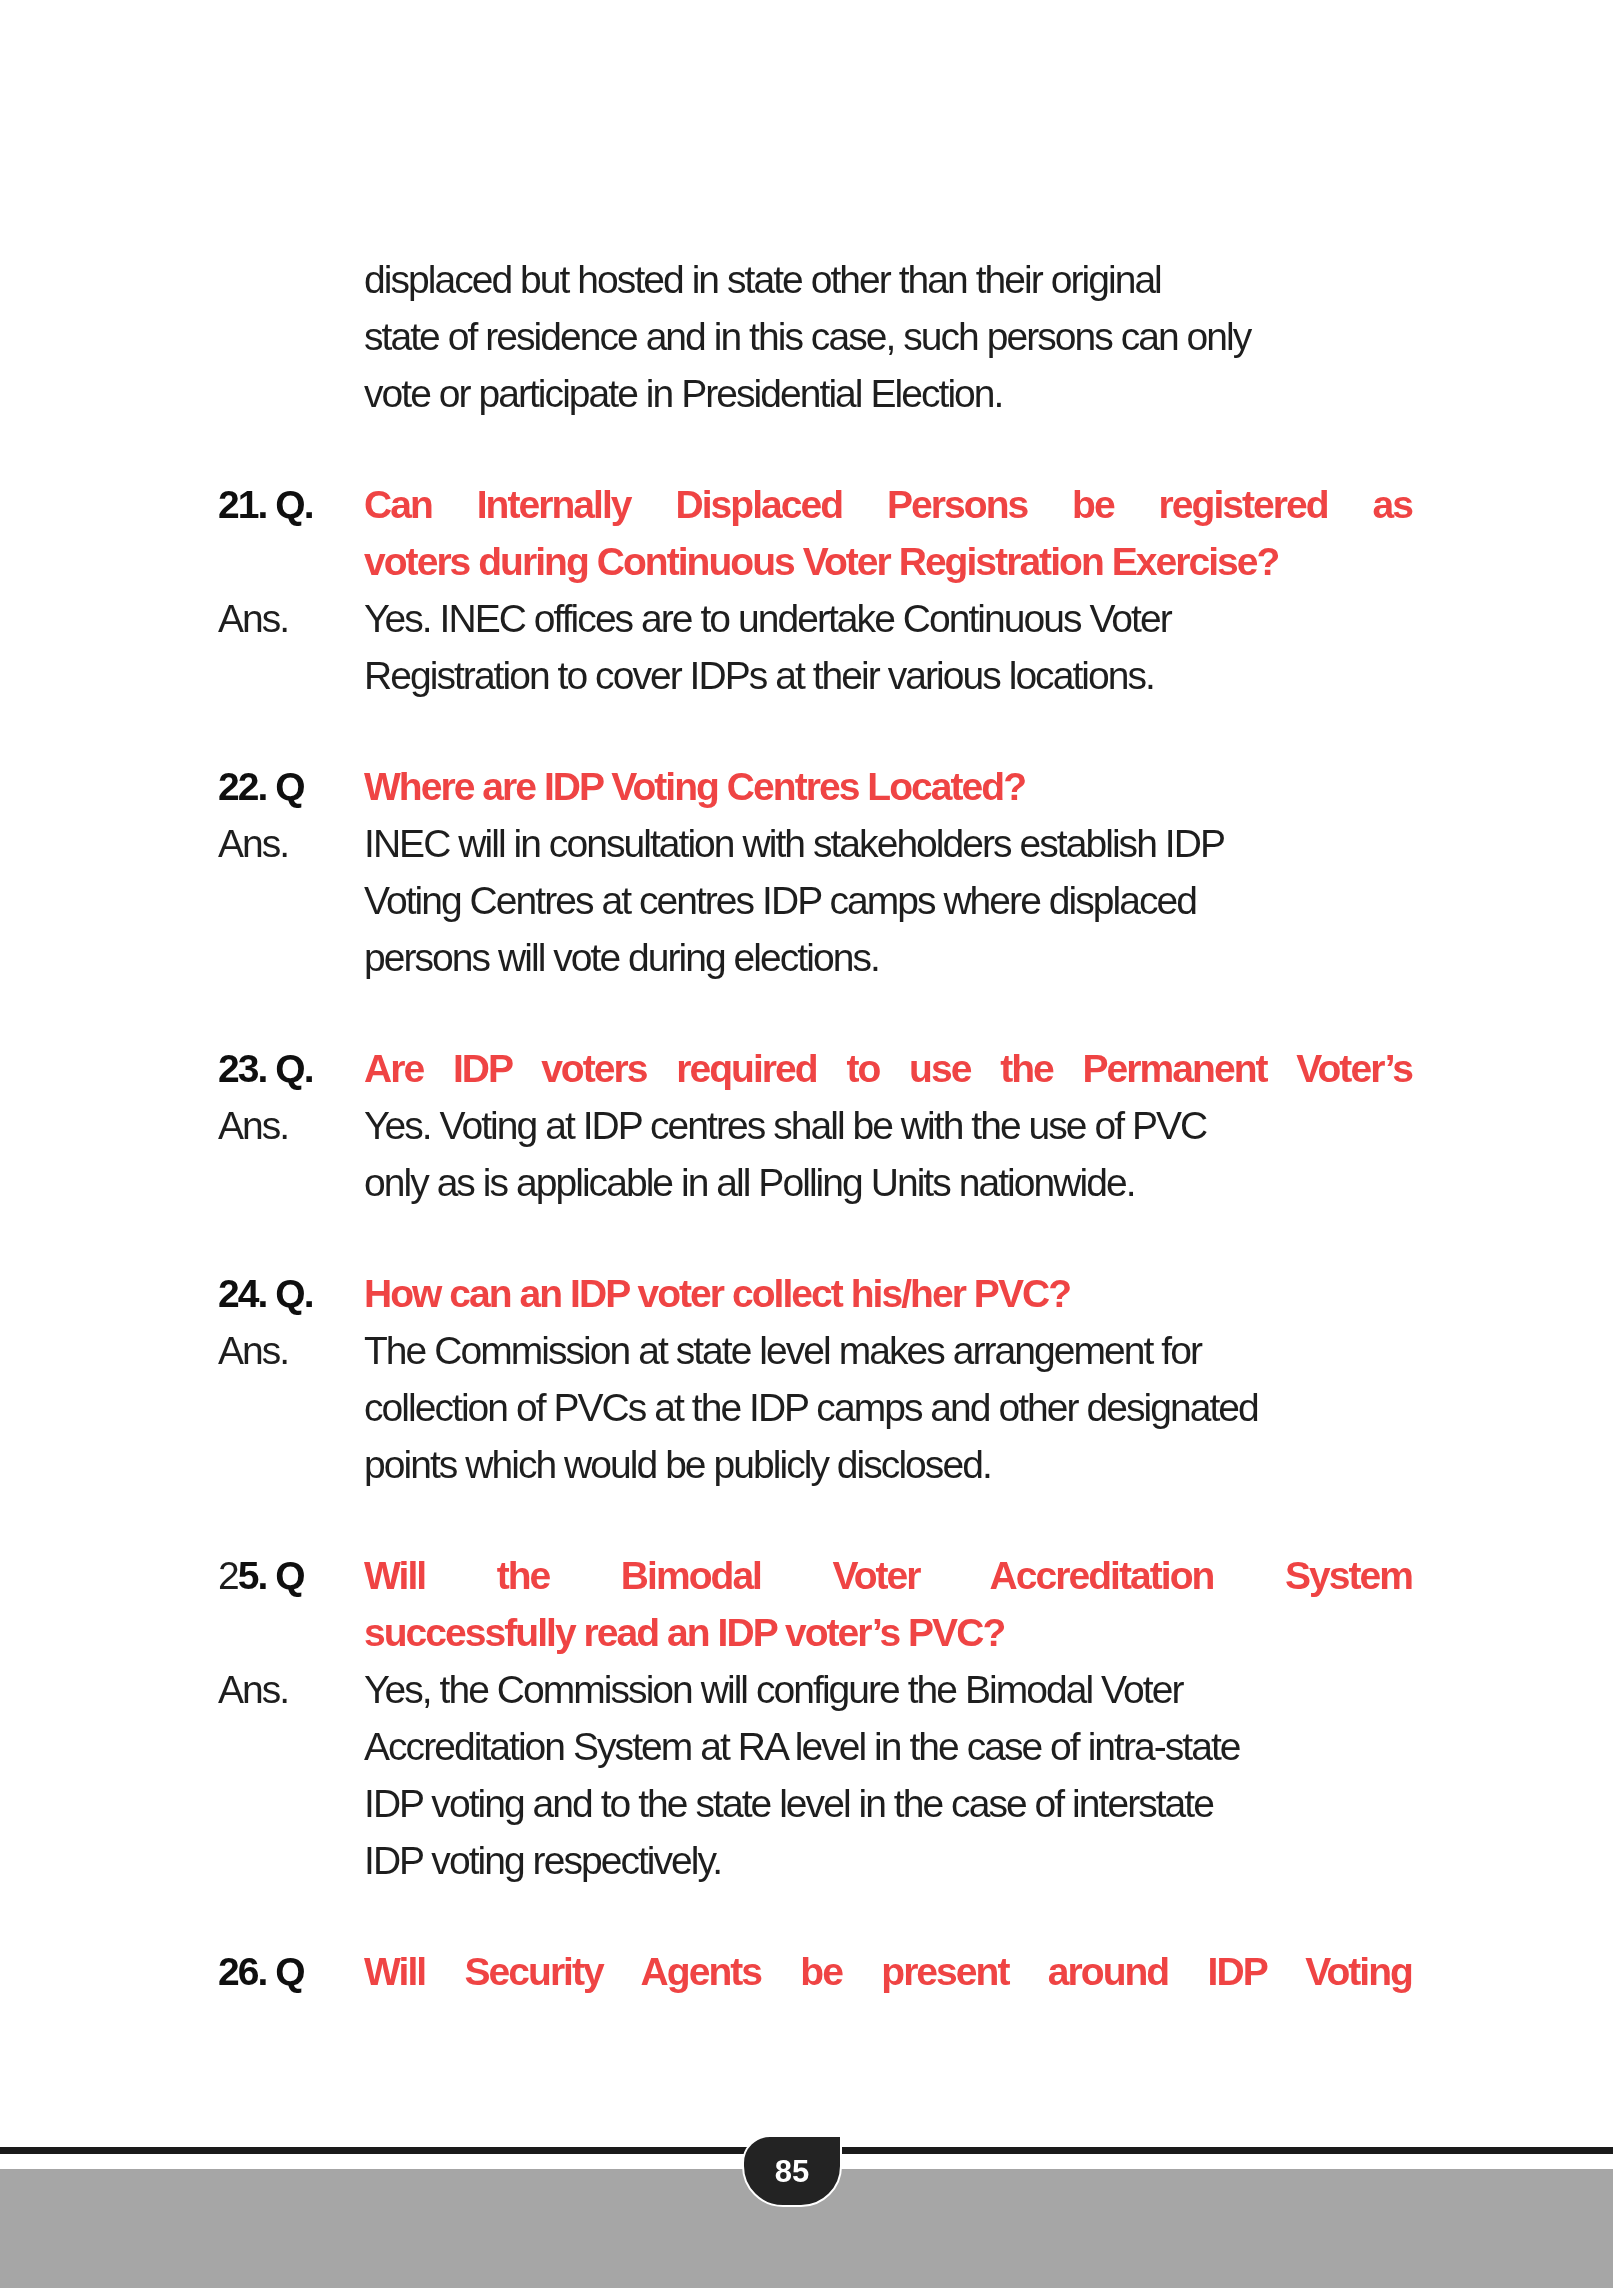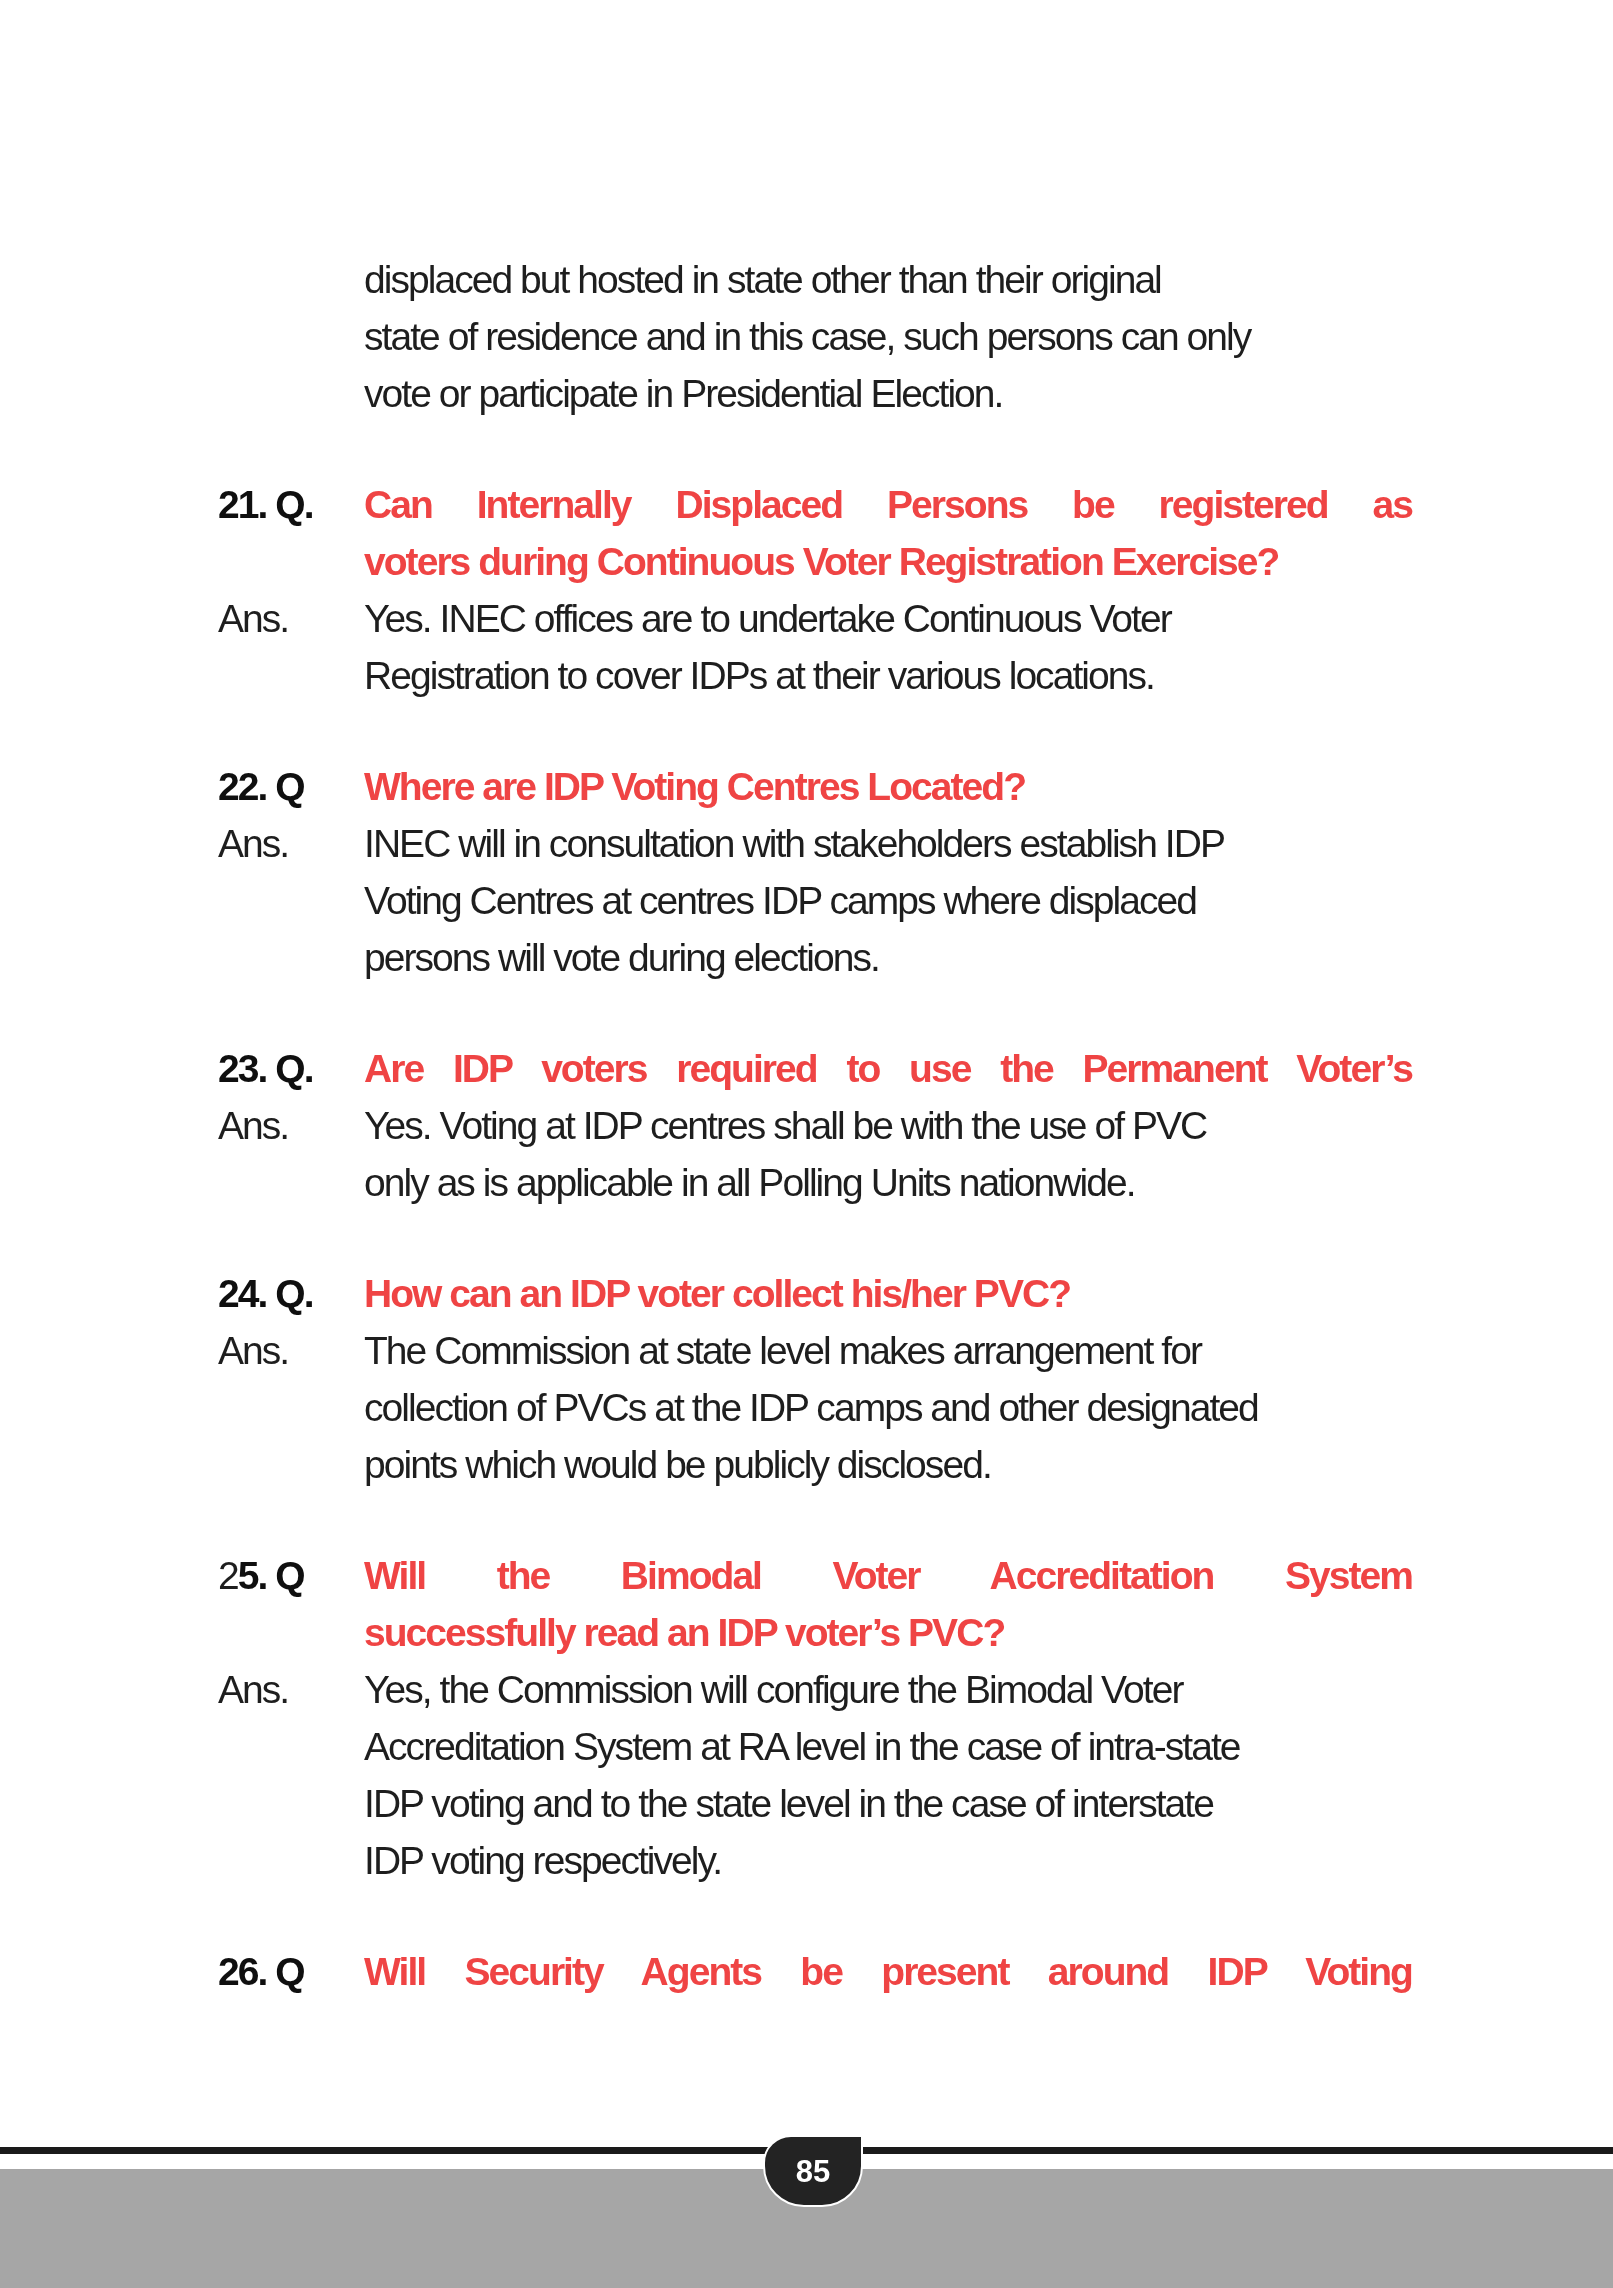--- a/index.html
+++ b/index.html
@@ -22,21 +22,21 @@
   .answer { grid-column:2; grid-row:2; }
   .footer-rule {
     position:absolute; left:0; top:2147px; width:1613px; height:6.5px;
     background:#1a1a1a; z-index:1;
   }
   .footer-band {
     position:absolute; left:0; top:2169px; width:1613px; height:120px;
     background:#a6a6a6; z-index:0;
   }
   .page-badge {
-    position:absolute; left:763px; top:2135px; width:100px; height:72px;
+    position:absolute; left:742px; top:2135px; width:100px; height:72px;
     box-sizing:border-box; background:#232323; border:2.8px solid #ffffff;
     border-radius:28px 0 41px 41px; z-index:3;
     display:flex; align-items:center; justify-content:center;
     color:#ffffff; font-size:31px; font-weight:700; letter-spacing:0;
   }
 </style>
 </head>
 <body>
 
 <div class="page">

